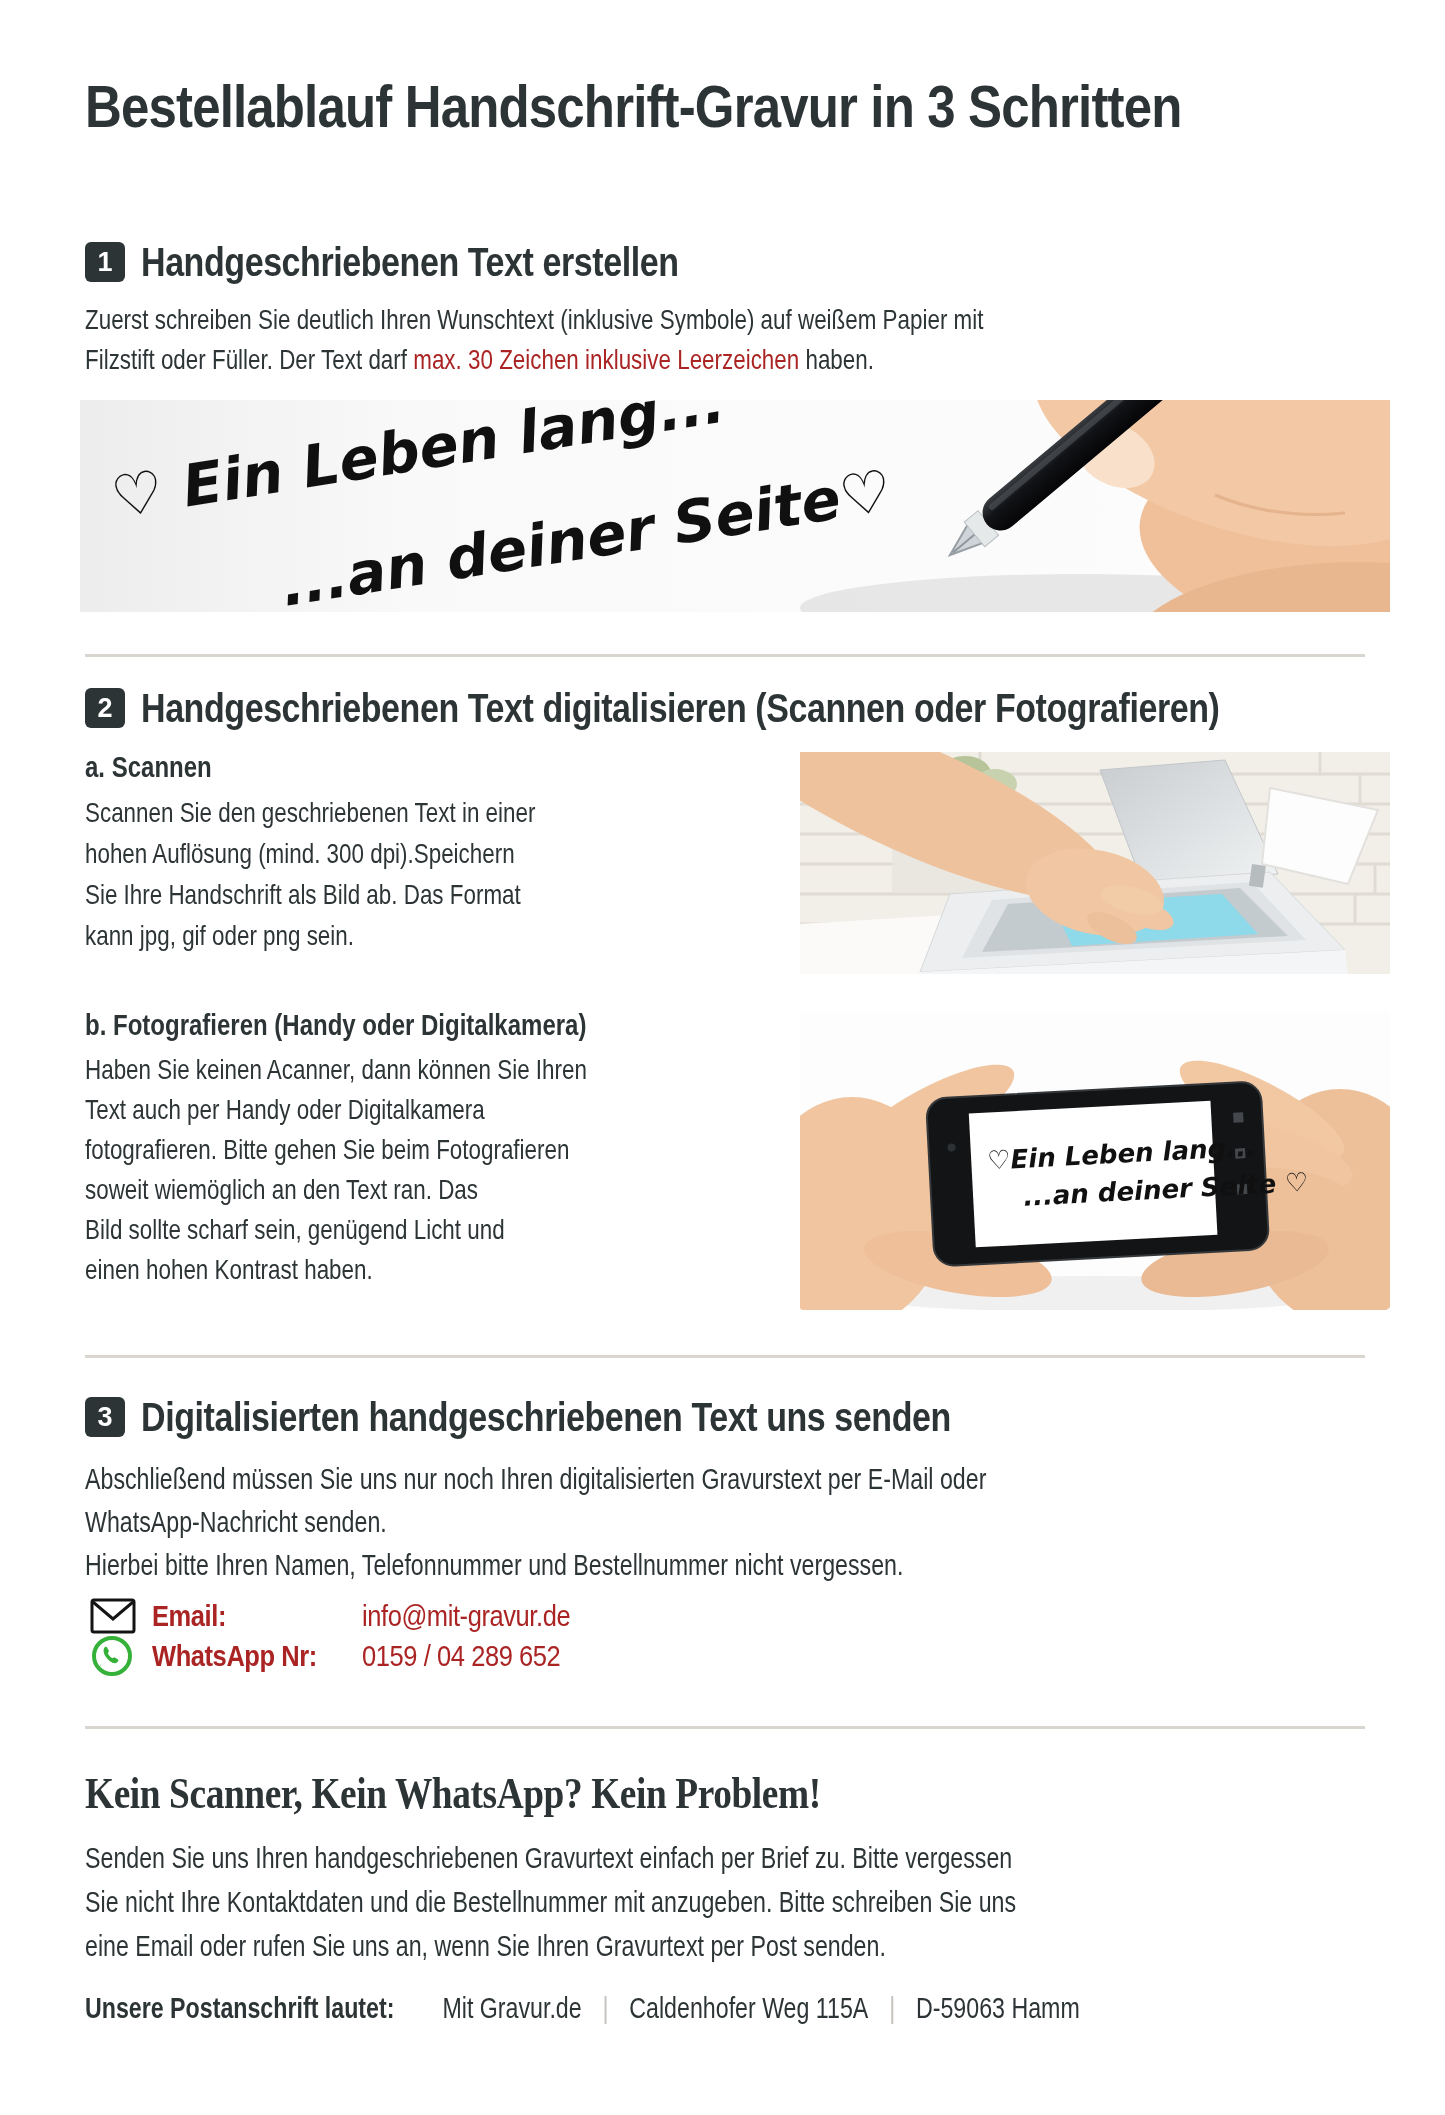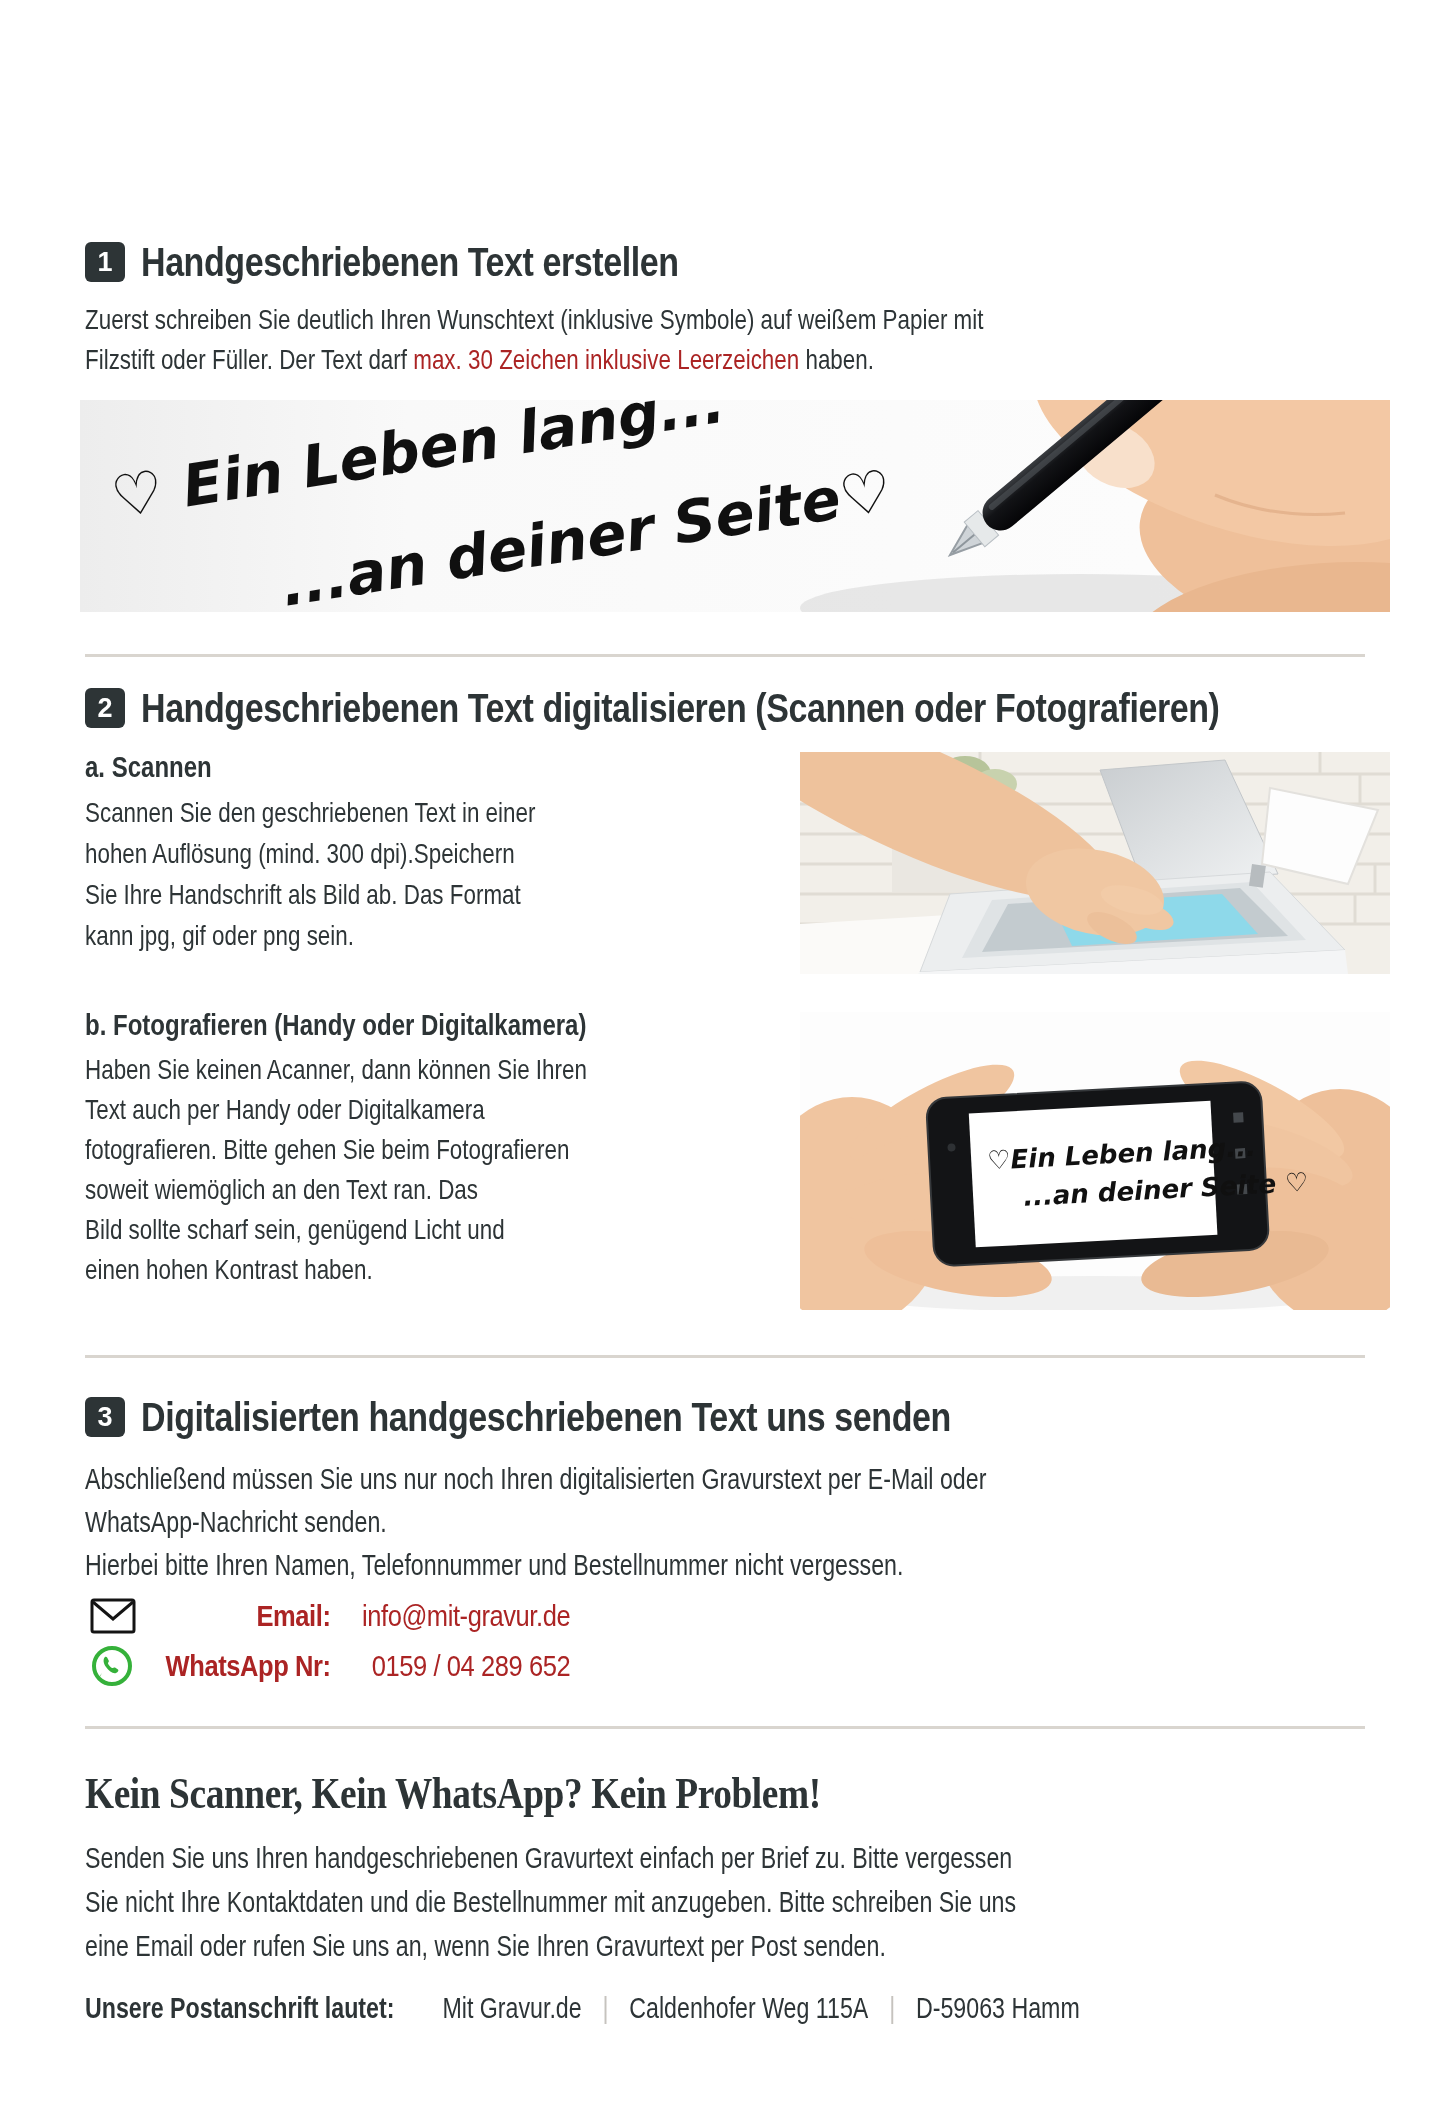--- a/index.html
+++ b/index.html
@@ -15,37 +15,40 @@
   .condb .ln{white-space:nowrap;}
   .title{font-size:60px;font-weight:bold;color:var(--heading,#2d3436);letter-spacing:-1px;}
   .steprow{display:flex;align-items:center;gap:16px;height:44px;}
   .badge{flex:0 0 auto;width:40px;height:40px;border-radius:6px;background:var(--heading,#2d3436);
          display:flex;align-items:center;justify-content:center;color:#fff;font-size:27px;font-weight:bold;}
   .steptitle{font-size:40px;font-weight:bold;color:var(--heading,#2d3436);}
   .body-ln{font-size:28px;line-height:40px;color:var(--body,#2d3436);}
   .hl{color:var(--accent-red,#ab2424);}
   .subhead{font-size:30px;font-weight:bold;color:var(--heading,#2d3436);}
   .divider{height:3px;background:var(--divider,#d9d5cf);}
-  .contact{display:grid;grid-template-columns:62px 210px auto;row-gap:10px;align-items:center;text-align:right;}
+  .contact{display:grid;grid-template-columns:62px 210px auto;align-items:center;}
   .c-label{font-size:30px;font-weight:bold;color:var(--accent-red,#ab2424);}
   .c-value{font-size:30px;color:var(--accent-red,#ab2424);}
   .bigfoot{font-size:44px;font-weight:bold;color:var(--heading,#2d3436);}
   .addr{display:flex;align-items:baseline;font-size:29px;}
   .addr .lbl{font-weight:bold;margin-right:34px;}
   .addr .part{margin:0 26px;}
   .addr .part:first-of-type{margin-left:0;}
   .addr .pipe{color:#c6c3be;}
   .photo{border:0;display:block;}
   svg text.hand{font-family:"DejaVu Sans","Liberation Sans",sans-serif;font-style:italic;font-weight:bold;fill:#101010;}
 </style>
 </head>
 <body>
 
 <div id="page">
 
+  <div class="abs" style="left:85px;top:72px;">
+    <span class="title condh">Bestellablauf Handschrift-Gravur in 3 Schritten</span>
+  </div>
 
   <div class="abs steprow" style="left:85px;top:240px;">
     <div class="badge">
       <span>1</span>
     </div>
     <span class="steptitle condh">Handgeschriebenen Text erstellen</span>
   </div>
 
   <div class="abs condb" style="left:85px;top:300px;">
     <div class="ln body-ln">Zuerst schreiben Sie deutlich Ihren Wunschtext (inklusive Symbole) auf weißem Papier mit</div>

